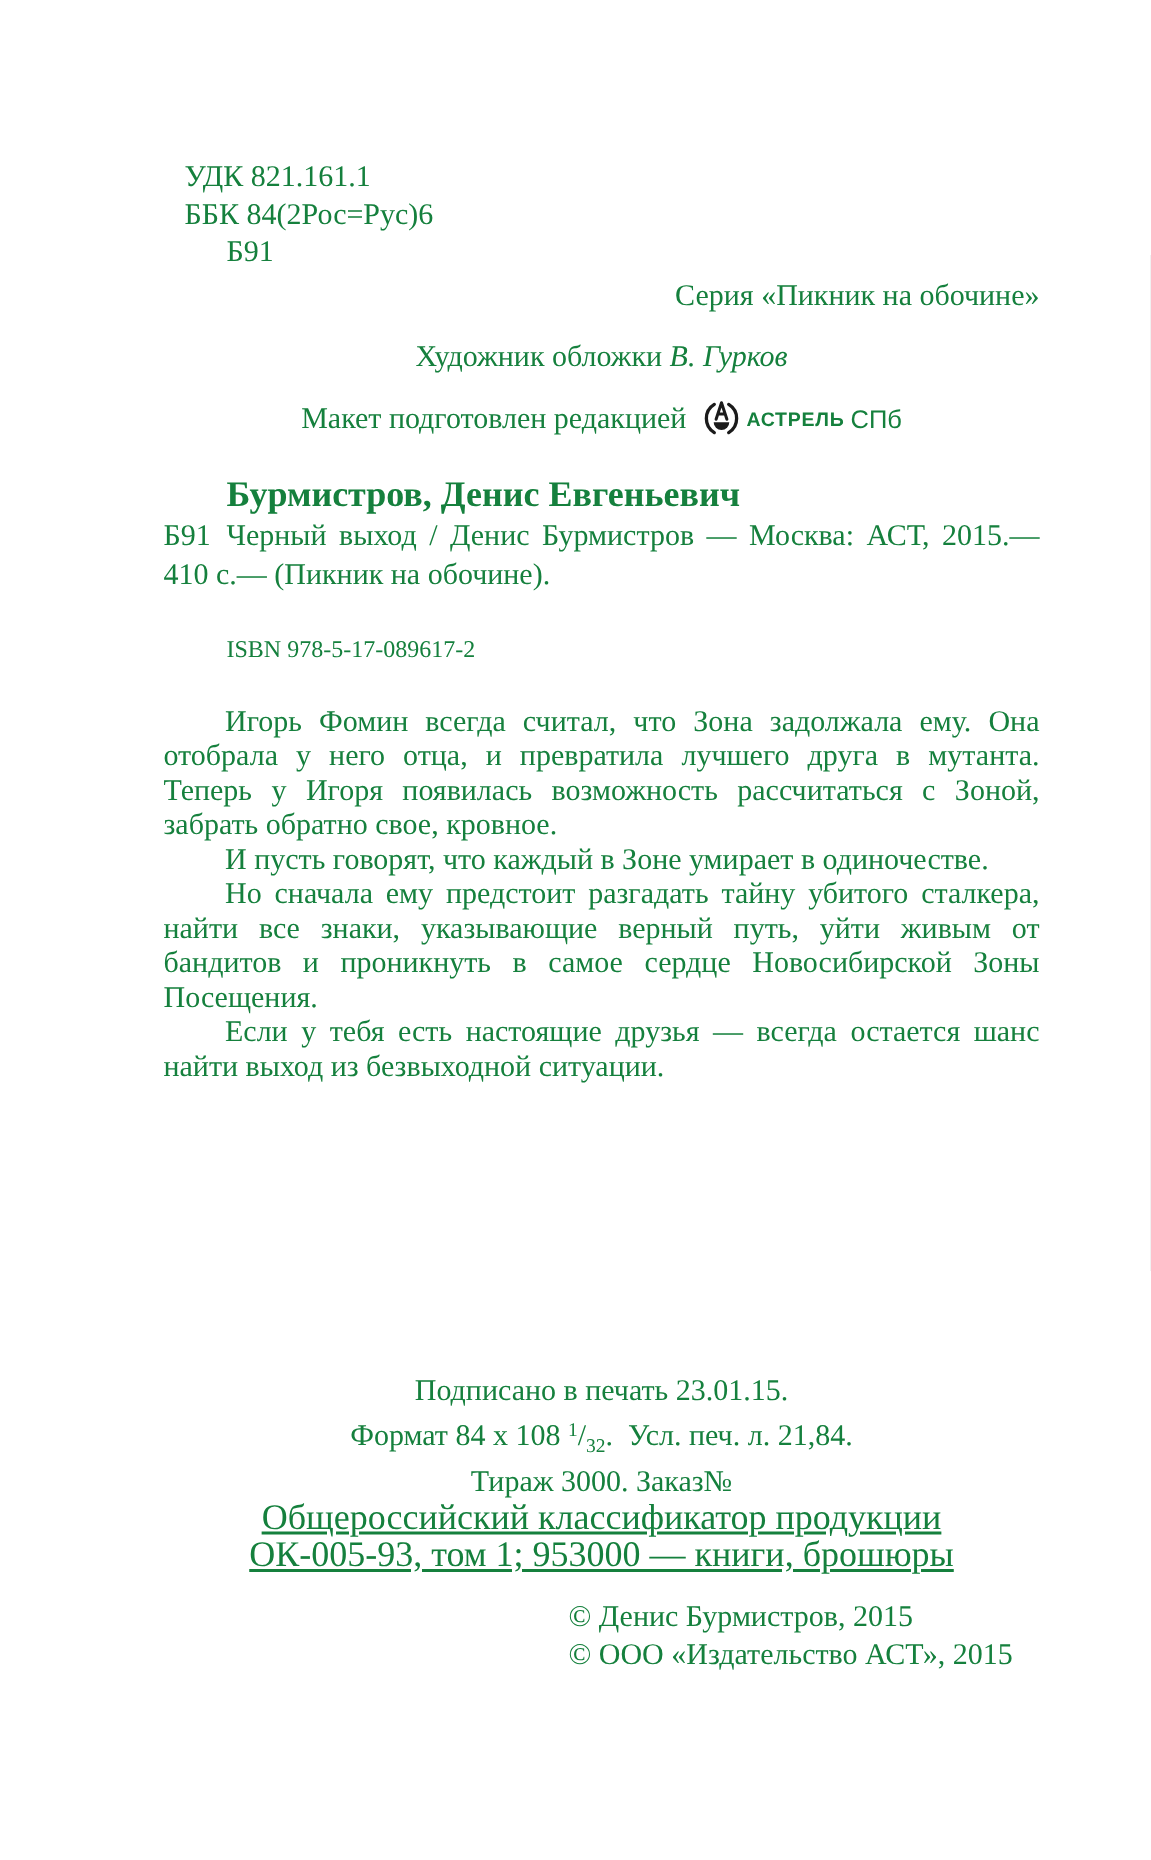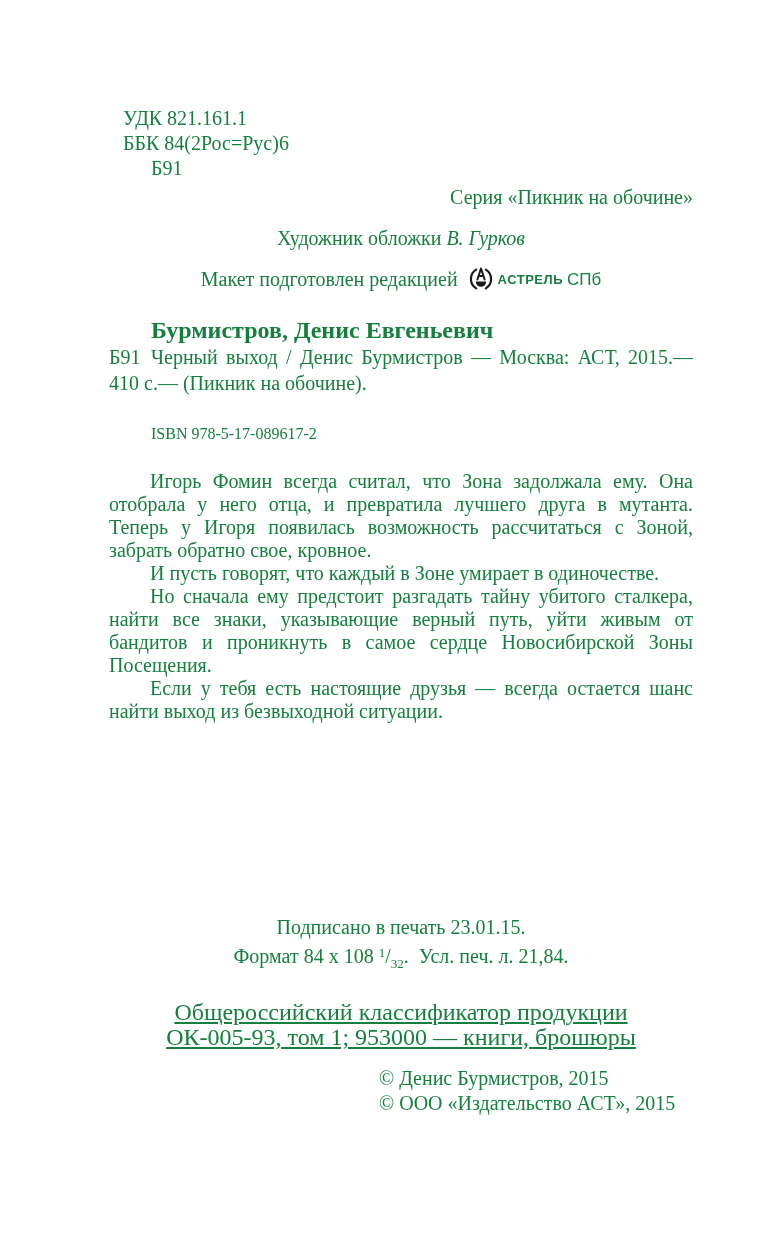--- a/index.html
+++ b/index.html
@@ -87,20 +87,21 @@
     <div class="block annotation">
       <p>Игорь Фомин всегда считал, что Зона задолжала ему. Она отобрала у него отца, и превратила лучшего друга в мутанта. Теперь у Игоря появилась возможность рассчитаться с Зоной, забрать обратно свое, кровное.</p>
       <p>И пусть говорят, что каждый в Зоне умирает в одиночестве.</p>
       <p>Но сначала ему предстоит разгадать тайну убитого сталкера, найти все знаки, указывающие верный путь, уйти живым от бандитов и проникнуть в самое сердце Новосибирской Зоны Посещения.</p>
       <p>Если у тебя есть настоящие друзья — всегда остается шанс найти выход из безвыходной ситуации.</p>
     </div>
 
     <div class="block imprint">
       <div>Подписано в печать 23.01.15.</div>
       <div><span class="sp">Формат 84 х 108 </span><span class="frac"><sup>1</sup><span>/</span><sub>32</sub></span><span class="sp">.  Усл. печ. л. 21,84.</span></div>
+      <div>Тираж 3000. Заказ№</div>
     </div>
 
     <div class="block classifier">
       <div>Общероссийский классификатор продукции</div>
       <div>ОК-005-93, том 1; 953000 — книги, брошюры</div>
     </div>
 
     <div class="block copyright">
       <div>© Денис Бурмистров, 2015</div>
       <div>© ООО «Издательство АСТ», 2015</div>

